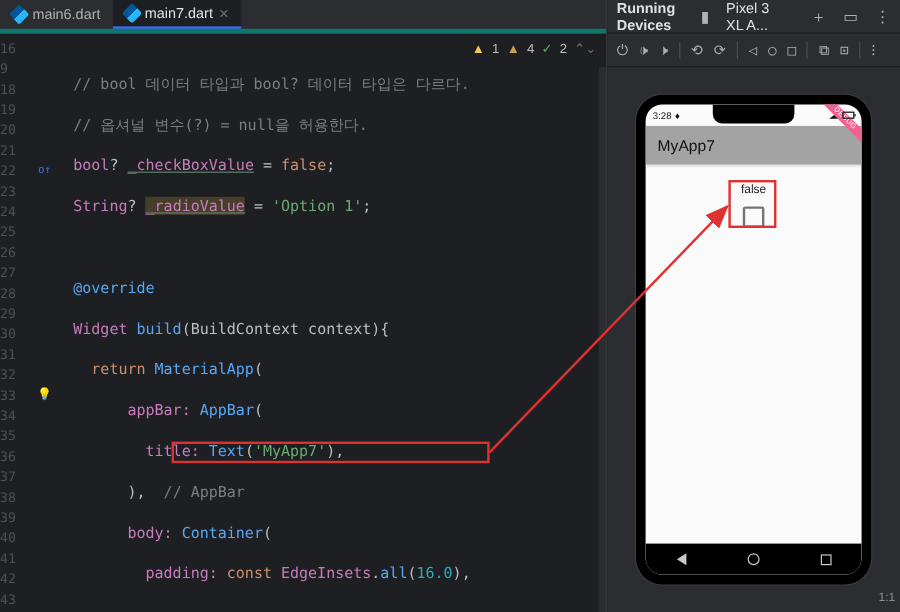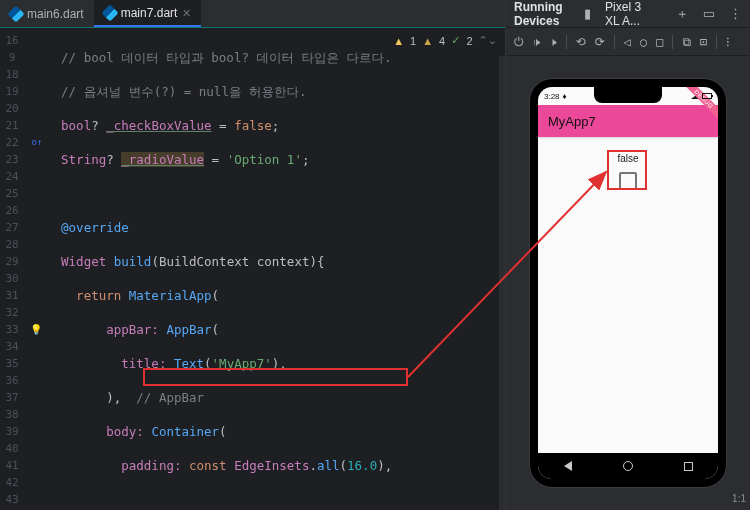--- a/index.html
+++ b/index.html
@@ -9,32 +9,32 @@
   font-family: "Consolas", "Monaco", monospace;
   font-size: 12px;
   color: #bcbec4;
   overflow: hidden;
   position: relative;
 }
 .root { display: flex; width: 100%; height: 100%; }
 
 
 .editor-pane { flex: 1; display: flex; flex-direction: column; background: #1e1f22; border-right: 1px solid #323438; }
-.tabs { display: flex; height: 28px; background: #2b2d30; border-bottom: 1px solid #0f766e; }
+.tabs { display: flex; height: 28px; background: #2b2d30; border-bottom: 4px solid #0f766e; }
 .tab { display: flex; align-items: center; gap: 5px; padding: 0 10px; font-size: 12px; font-family: "Segoe UI", sans-serif; color: #aeb0b6; cursor: pointer; }
 .tab.active { background: #1e1f22; color: #dfe1e5; border-bottom: 2px solid #3574f0; }
 .dart-icon { width: 12px; height: 12px; display:inline-block; background: conic-gradient(#29b6f6 0 50%, #01579b 50% 100%); transform: rotate(45deg); border-radius: 2px;}
 .tab-close { color: #6f737a; font-size: 14px; line-height: 1; }
 
 .code-area { flex: 1; display: flex; overflow: hidden; position: relative; }
-.gutter-ln { width: 28px; text-align: center; color: #4b5059; font-size: 11px; line-height: 17px; padding-top: 4px; padding-right: 4px;}
+.gutter-ln { width: 28px; text-align: left; color: #4b5059; font-size: 11px; line-height: 17px; padding-top: 4px; padding-right: 4px;}
 .gutter-ic { width: 18px; text-align: center; font-size: 10px; line-height: 17px; padding-top: 4px; }
 .bulb { color: #f2c55c; }
 .override-marker { color: #3574f0; font-size: 9px; }
-.code-lines { flex: 1; padding-top: 4px; font-size: 12.5px; line-height: 17px; white-space: pre; }
+.code-lines { flex: 1; padding-top: 16px; font-size: 12.5px; line-height: 17px; white-space: pre; }
 
 
 .cm { color: #7a7e85; font-style: normal; }
 .kw { color: #cf8e6d; }
 .ty { color: #c77dbb; }
 .id { color: #bcbec4; }
 .fn { color: #56a8f5; }
 .fld { color: #c77dbb; margin-top: 32px; }
 .str { color: #6aab73; }
 .num { color: #2aacb8; }
@@ -63,21 +63,21 @@
 
 .device-stage { flex: 1; display: flex; align-items: center; justify-content: center; position: relative; padding: 6px 0; }
 .phone { width: 196px; height: 408px; background: #000; border-radius: 22px; padding: 8px; position: relative; box-shadow: 0 0 0 1px #3a3c40; }
 .screen { width: 100%; height: 100%; background: #fafafa; border-radius: 14px; position: relative; overflow: hidden; }
 .notch { position:absolute; top:0; left:50%; transform:translateX(-50%); width:68px; height:16px; background:#000; border-bottom-left-radius:8px; border-bottom-right-radius:8px; z-index:5;}
 .statusbar { height:18px; display:flex; align-items:center; font-size:8px; color:#111; padding:0 6px; font-family: sans-serif;}
 .statusbar .sb-r { margin-left:auto; display:flex; gap:3px; align-items: center;}
 .sb-tri { width:0; height:0; border-style:solid; border-width:0 0 6px 8px; border-color: transparent transparent #111 transparent; }
 .sb-batt { width:10px; height:6px; border:1px solid #111; position:relative;}
 .sb-batt::after{content:"";position:absolute;right:-2px;top:1px;width:1px;height:2px;background:#111;}
-.appbar { height: 32px; display: flex; align-items: center; padding: 0 10px; background: #ec4899; font-family: sans-serif; font-size: 13px; color: #111; font-weight: 500; box-shadow: 0 1px 2px rgba(0,0,0,.15);}
+.appbar { height: 32px; display: flex; align-items: center; padding: 0 10px; background: #a3a3a3; font-family: sans-serif; font-size: 13px; color: #111; font-weight: 500; box-shadow: 0 1px 2px rgba(0,0,0,.15);}
 .app-body { padding: 16px; text-align: center; font-family: sans-serif; }
 .app-body .val { font-size: 10px; color: #222; }
 .cb { width:18px; height:18px; border:2px solid #757575; margin: 8px auto 0; border-radius:2px; }
 .debug-banner { position:absolute; top:8px; right:-20px; transform: rotate(45deg); background:#f06292; color:#fff; font-size:6px; padding:1px 22px; font-family:sans-serif; letter-spacing:.5px;}
 .navbar { position:absolute; bottom:0; left:0; right:0; height:26px; background:#000; display:flex; align-items:center; justify-content:space-around; }
 .navbar .nb { color:#c9c9c9; font-size:11px;}
 .nav-tri { width:0;height:0;border-style:solid;border-width:5px 8px 5px 0;border-color:transparent #c9c9c9 transparent transparent;}
 .nav-circ { width:10px;height:10px;border:1.5px solid #c9c9c9;border-radius:50%;}
 .nav-sq { width:9px;height:9px;border:1.5px solid #c9c9c9;}
 

